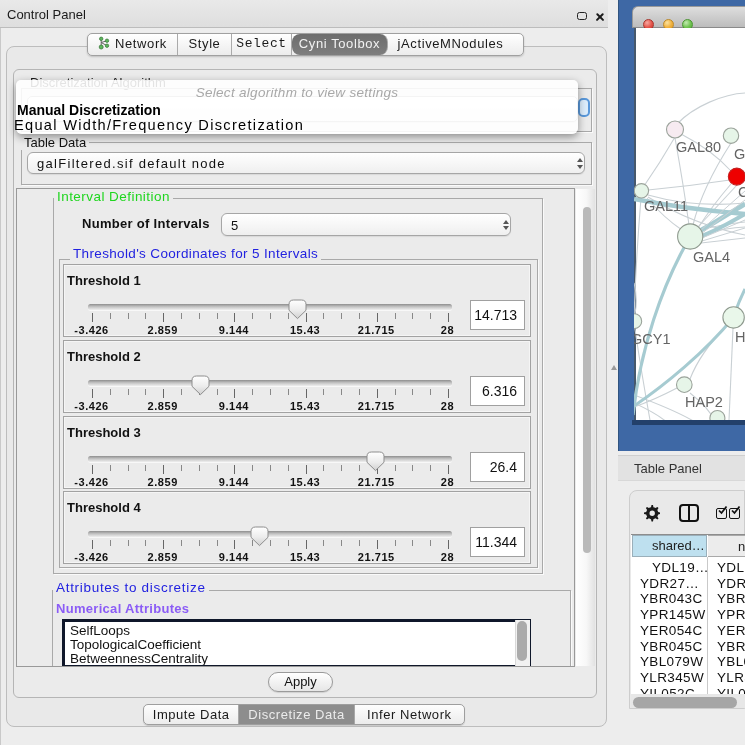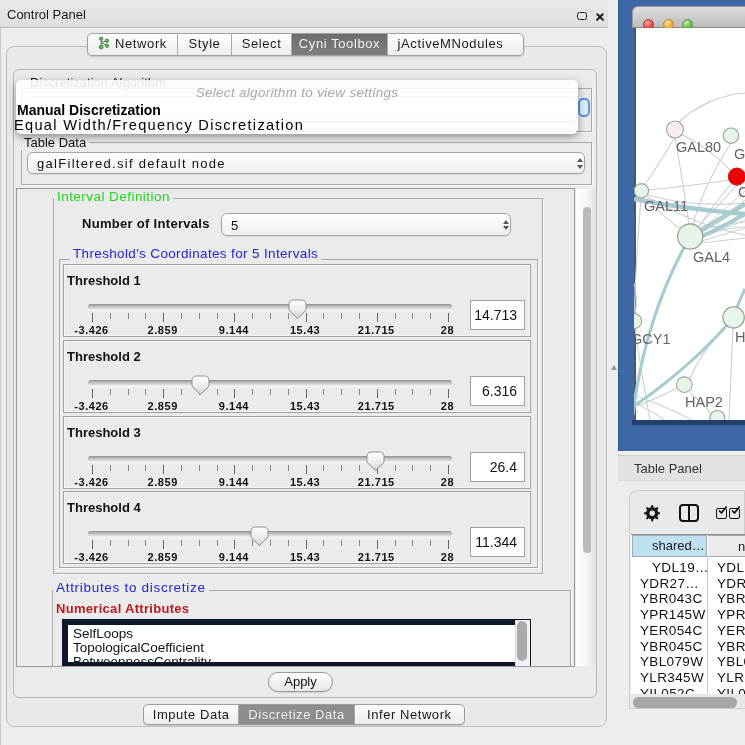--- a/index.html
+++ b/index.html
@@ -140,22 +140,22 @@
           <line x1="3.2" y1="3" x2="3.2" y2="11"></line>
           <line x1="3.2" y1="6.5" x2="8.8" y2="4.8"></line>
           <line x1="3.2" y1="6.5" x2="8.8" y2="9.6"></line>
         </g>
         <circle cx="3.2" cy="2.8" r="1.7" fill="#5cb85c" stroke="#3c7a3c" stroke-width="0.8"></circle>
         <circle cx="3.2" cy="11" r="2" fill="#5cb85c" stroke="#3c7a3c" stroke-width="0.8"></circle>
         <circle cx="9" cy="4.7" r="1.7" fill="#5cb85c" stroke="#3c7a3c" stroke-width="0.8"></circle>
         <circle cx="9" cy="9.7" r="1.7" fill="#5cb85c" stroke="#3c7a3c" stroke-width="0.8"></circle>
       </svg>Network</div>
   <div class="seg" style="width:54px;">Style</div>
-  <div class="seg" style="width:60px;">Select</div>
-  <div class="seg sel" style="width:96px;">Cyni Toolbox</div>
+  <div class="seg" style="width:60px;font-family:Liberation Mono, monospace;">Select</div>
+  <div class="seg sel" style="width:96px;border-radius:8px;">Cyni Toolbox</div>
   <div class="seg" style="width:125px;">jActiveMNodules</div>
 </div>
 
 <div class="abs" id="dalg-label">Discretization Algorithm</div>
 <div class="gbox" id="dalg-box"></div>
 <div class="combo" id="dalg-combo"></div>
 <div class="abs" id="dalg-step"></div>
 
 <div class="gbox" id="tdata-box"></div>
 <div class="glabel" id="tdata-label" style="color:#111;">Table Data</div>
@@ -280,22 +280,22 @@
             <stop offset="1" stop-color="#cfcfcf"></stop>
       </linearGradient>
         </defs>
       <path d="M1 5.5 Q1 1 5.5 1 L13.5 1 Q18 1 18 5.5 L18 11.3 L9.5 19.6 L1 11.3 Z" fill="url(#thg4)" stroke="#8d8d8d" stroke-width="1"></path>
     </svg>
     <div class="vbox">11.344</div>
     </div>
 
   <div class="gbox" style="left:35px; top:401px; width:519px; height:90px; border-bottom:none;"></div>
   <div class="glabel" style="left:36px; top:391px; color:#2222e0; font-size:13.5px; letter-spacing:0.7px;">Attributes to discretize</div>
-  <div class="abs" style="left:39px; top:412px; font-size:13px; font-weight:bold; letter-spacing:0.3px; color:#b91c1c;">Numerical Attributes</div>
-  <div class="abs" style="left:45px; top:430px; width:469px; height:49px; background:#fff; border:6px solid #0f172a; overflow:hidden; padding-top:2px;">
+  <div class="abs" style="left:39px; top:412px; font-size:13px; font-weight:bold; letter-spacing:0.3px; color:#8b5cf6;">Numerical Attributes</div>
+  <div class="abs" style="left:45px; top:430px; width:469px; height:49px; background:#fff; border:3px solid #0f172a; overflow:hidden; padding-top:2px;">
     <div class="row" style="font-size:13.5px; color:#111; padding-left:5px; height:14px; line-height:14px;">SelfLoops</div>
     <div class="row" style="font-size:13.5px; color:#111; padding-left:5px; height:14px; line-height:14px;">TopologicalCoefficient</div>
     <div class="row" style="font-size:13.5px; color:#111; padding-left:5px; height:14px; line-height:14px;">BetweennessCentrality</div>
     <div class="row" style="font-size:13.5px; color:#111; padding-left:5px; height:14px; line-height:14px;">ClusteringCoefficient</div>
   </div>
   <div class="abs" style="left:498px; top:431px; width:15px; height:48px; background:#f1f1f1; border-left:1px solid #d9d9d9;"></div>
   <div class="abs" style="left:500px; top:432px; width:10px; height:40px; background:#ababab; border-radius:5px;"></div>
 </div>
 
 <div class="abs" id="vscroll"></div>

